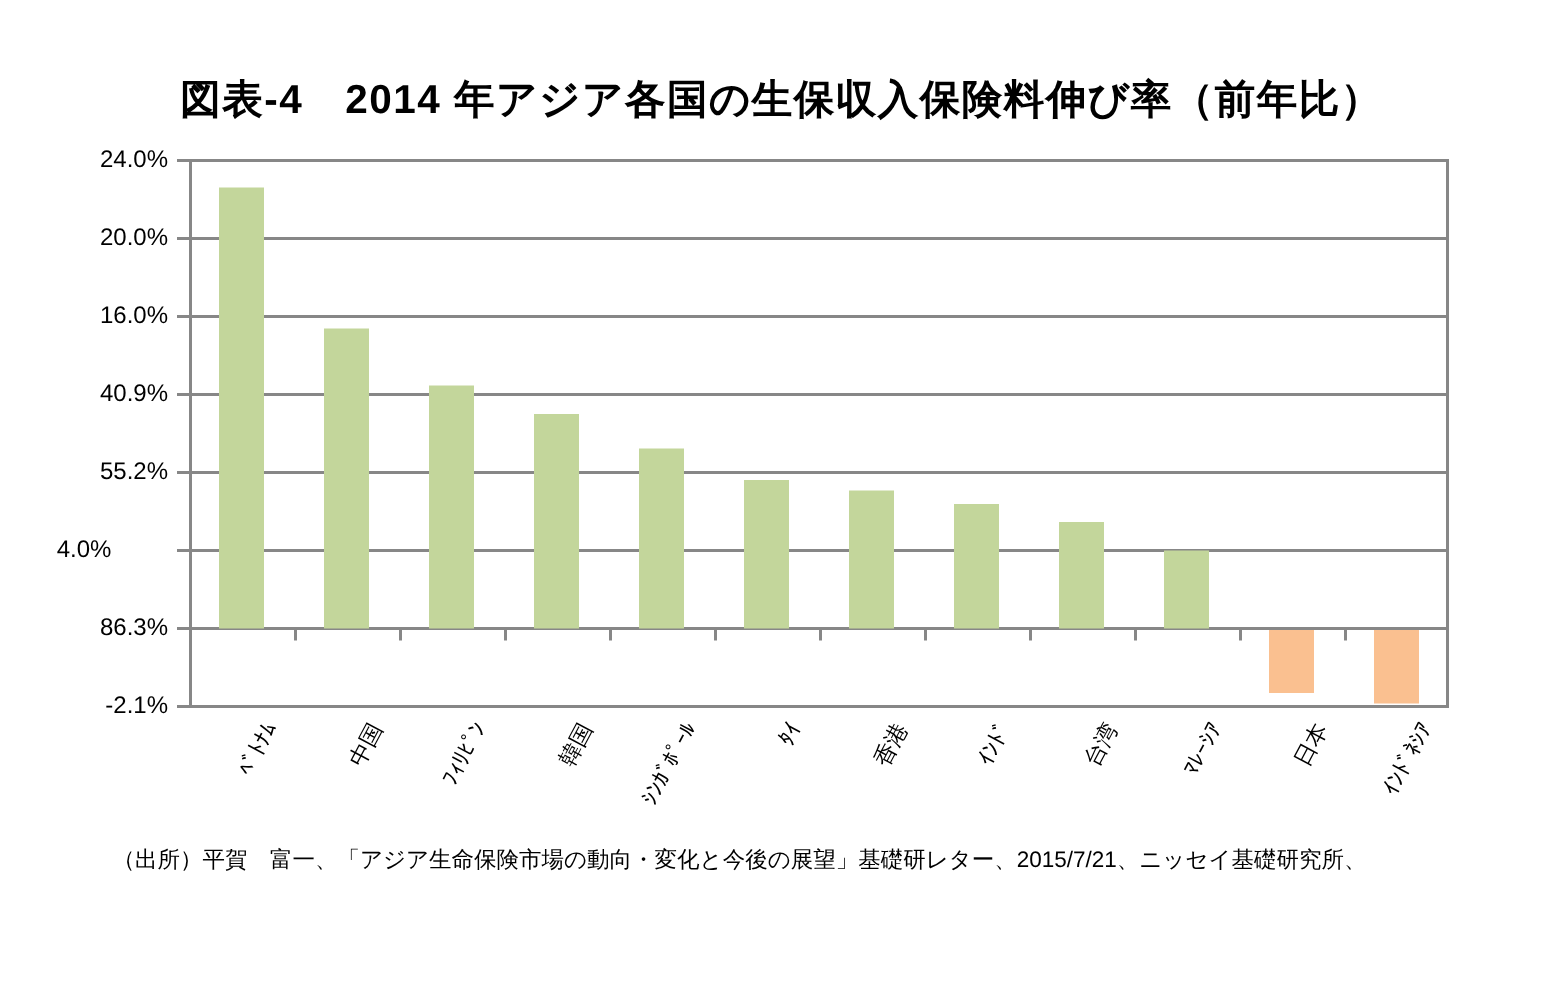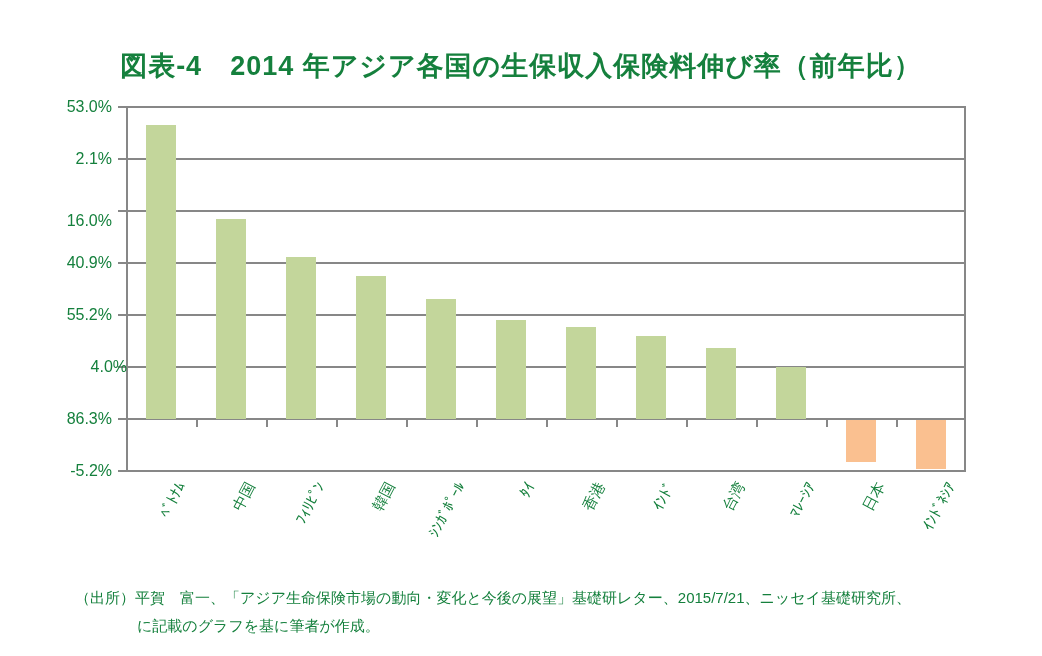--- a/index.html
+++ b/index.html
@@ -7,21 +7,21 @@
     padding: 0;
     background: #ffffff;
   }
   .figure {
     position: relative;
     width: 1042px;
     height: 648px;
     background: #ffffff;
     overflow: hidden;
     font-family: "Liberation Sans", "DejaVu Sans", sans-serif;
-    color: #15803d;
+    color: #000000;
   }
   .title {
     position: absolute;
     top: 48px;
     left: 0;
     width: 100%;
     text-align: center;
     font-size: 27px;
     font-weight: bold;
     letter-spacing: 1px;
@@ -81,21 +81,20 @@
     white-space: nowrap;
     transform: rotate(-62deg);
     transform-origin: 100% 0;
   }
   .source {
     position: absolute;
     top: 560px;
     left: 75px;
     font-size: 15px;
     line-height: 28px;
-    margin-top: 24px;
   }
   .source .line2 {
     margin-left: 62px;
   }
 </style>
 </head>
 <body>
 
 <div class="figure">
   <div class="title">図表-4　2014 年アジア各国の生保収入保険料伸び率（前年比）</div>
@@ -139,39 +138,38 @@
         <div class="bar" style="left: 230px; width: 30px; top: 169px; height: 143px; background: rgb(195, 214, 155);"></div>
         <div class="bar" style="left: 300px; width: 30px; top: 192.4px; height: 119.6px; background: rgb(195, 214, 155);"></div>
         <div class="bar" style="left: 370px; width: 30px; top: 213.2px; height: 98.8px; background: rgb(195, 214, 155);"></div>
         <div class="bar" style="left: 440px; width: 30px; top: 219.7px; height: 92.3px; background: rgb(195, 214, 155);"></div>
         <div class="bar" style="left: 510px; width: 30px; top: 228.8px; height: 83.2px; background: rgb(195, 214, 155);"></div>
         <div class="bar" style="left: 580px; width: 30px; top: 240.5px; height: 71.5px; background: rgb(195, 214, 155);"></div>
         <div class="bar" style="left: 650px; width: 30px; top: 260px; height: 52px; background: rgb(195, 214, 155);"></div>
         <div class="bar" style="left: 720px; width: 30px; top: 313px; height: 41.6px; background: rgb(250, 192, 144);"></div>
         <div class="bar" style="left: 790px; width: 30px; top: 313px; height: 49.4px; background: rgb(250, 192, 144);"></div>
       </div>
-      <div class="y-label" style="left: 0px; top: 97px;">53.0%</div>
-      <div class="y-label" style="left: 0px; top: 149px;">2.1%</div>
-      <div class="y-label" style="left: 0px; top: 211px;">16.0%</div>
+      <div class="y-label" style="left: 0px; top: 97px;">24.0%</div>
+      <div class="y-label" style="left: 0px; top: 149px;">20.0%</div>
+      <div class="y-label" style="left: 0px; top: 201px;">16.0%</div>
       <div class="y-label" style="left: 0px; top: 253px;">40.9%</div>
       <div class="y-label" style="left: 0px; top: 305px;">55.2%</div>
-      <div class="y-label" style="left: 15px; top: 357px;">4.0%</div>
+      <div class="y-label" style="left: 0px; top: 357px; text-align: center;">4.0%</div>
       <div class="y-label" style="left: 0px; top: 409px;">86.3%</div>
-      <div class="y-label" style="left: 0px; top: 461px;">-5.2%</div>
+      <div class="y-label" style="left: 0px; top: 461px;">-2.1%</div>
       <div class="x-label" style="right: 869px; top: 479px;">ﾍﾞﾄﾅﾑ</div>
       <div class="x-label" style="right: 799px; top: 479px;">中国</div>
       <div class="x-label" style="right: 729px; top: 479px;">ﾌｨﾘﾋﾟﾝ</div>
       <div class="x-label" style="right: 659px; top: 479px;">韓国</div>
       <div class="x-label" style="right: 589px; top: 479px;">ｼﾝｶﾞﾎﾟｰﾙ</div>
       <div class="x-label" style="right: 519px; top: 479px;">ﾀｲ</div>
       <div class="x-label" style="right: 449px; top: 479px;">香港</div>
       <div class="x-label" style="right: 379px; top: 479px;">ｲﾝﾄﾞ</div>
       <div class="x-label" style="right: 309px; top: 479px;">台湾</div>
       <div class="x-label" style="right: 239px; top: 479px;">ﾏﾚｰｼｱ</div>
       <div class="x-label" style="right: 169px; top: 479px;">日本</div>
       <div class="x-label" style="right: 99px; top: 479px;">ｲﾝﾄﾞﾈｼｱ</div>
     </div>
 
   <div class="source">
     <div class="line1">（出所）平賀　富一、「アジア生命保険市場の動向・変化と今後の展望」基礎研レター、2015/7/21、ニッセイ基礎研究所、</div>
-    <div class="line2">に記載のグラフを基に筆者が作成。</div>
   </div>
 </div>
 
 </body></html>

